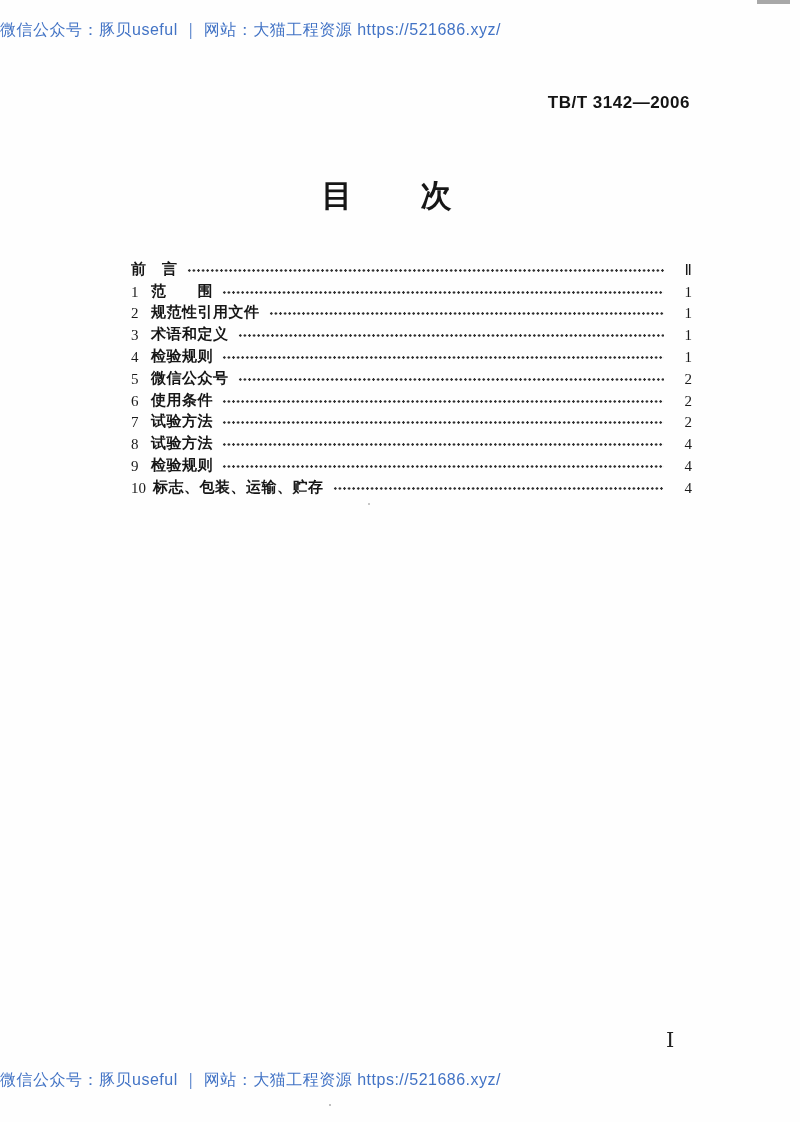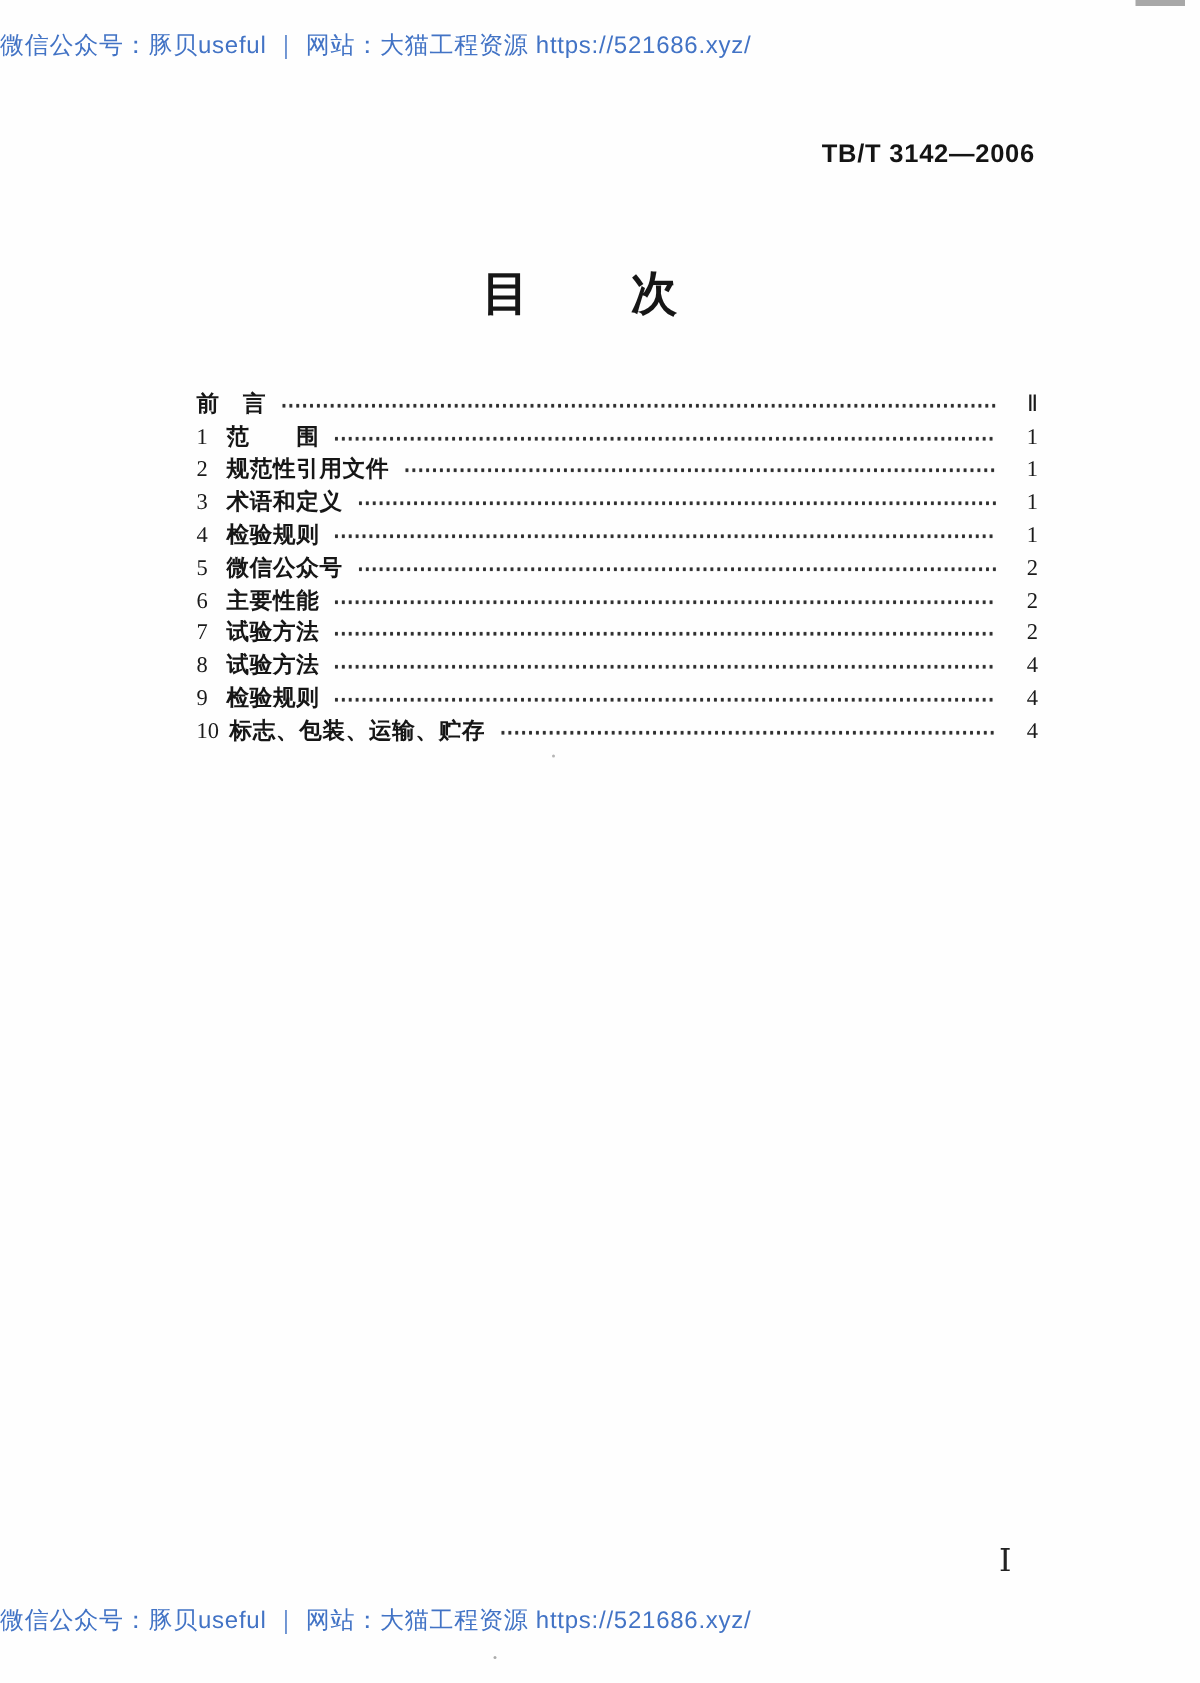--- a/index.html
+++ b/index.html
@@ -154,21 +154,21 @@
 
     <div class="toc-row">
       <span class="toc-num">5</span>
       <span class="toc-label">微信公众号</span>
       <span class="toc-leader"></span>
       <span class="toc-page">2</span>
     </div>
 
     <div class="toc-row">
       <span class="toc-num">6</span>
-      <span class="toc-label">主要性能</span>
+      <span class="toc-label">使用条件</span>
       <span class="toc-leader"></span>
       <span class="toc-page">2</span>
     </div>
 
     <div class="toc-row">
       <span class="toc-num">7</span>
       <span class="toc-label">试验方法</span>
       <span class="toc-leader"></span>
       <span class="toc-page">2</span>
     </div>

